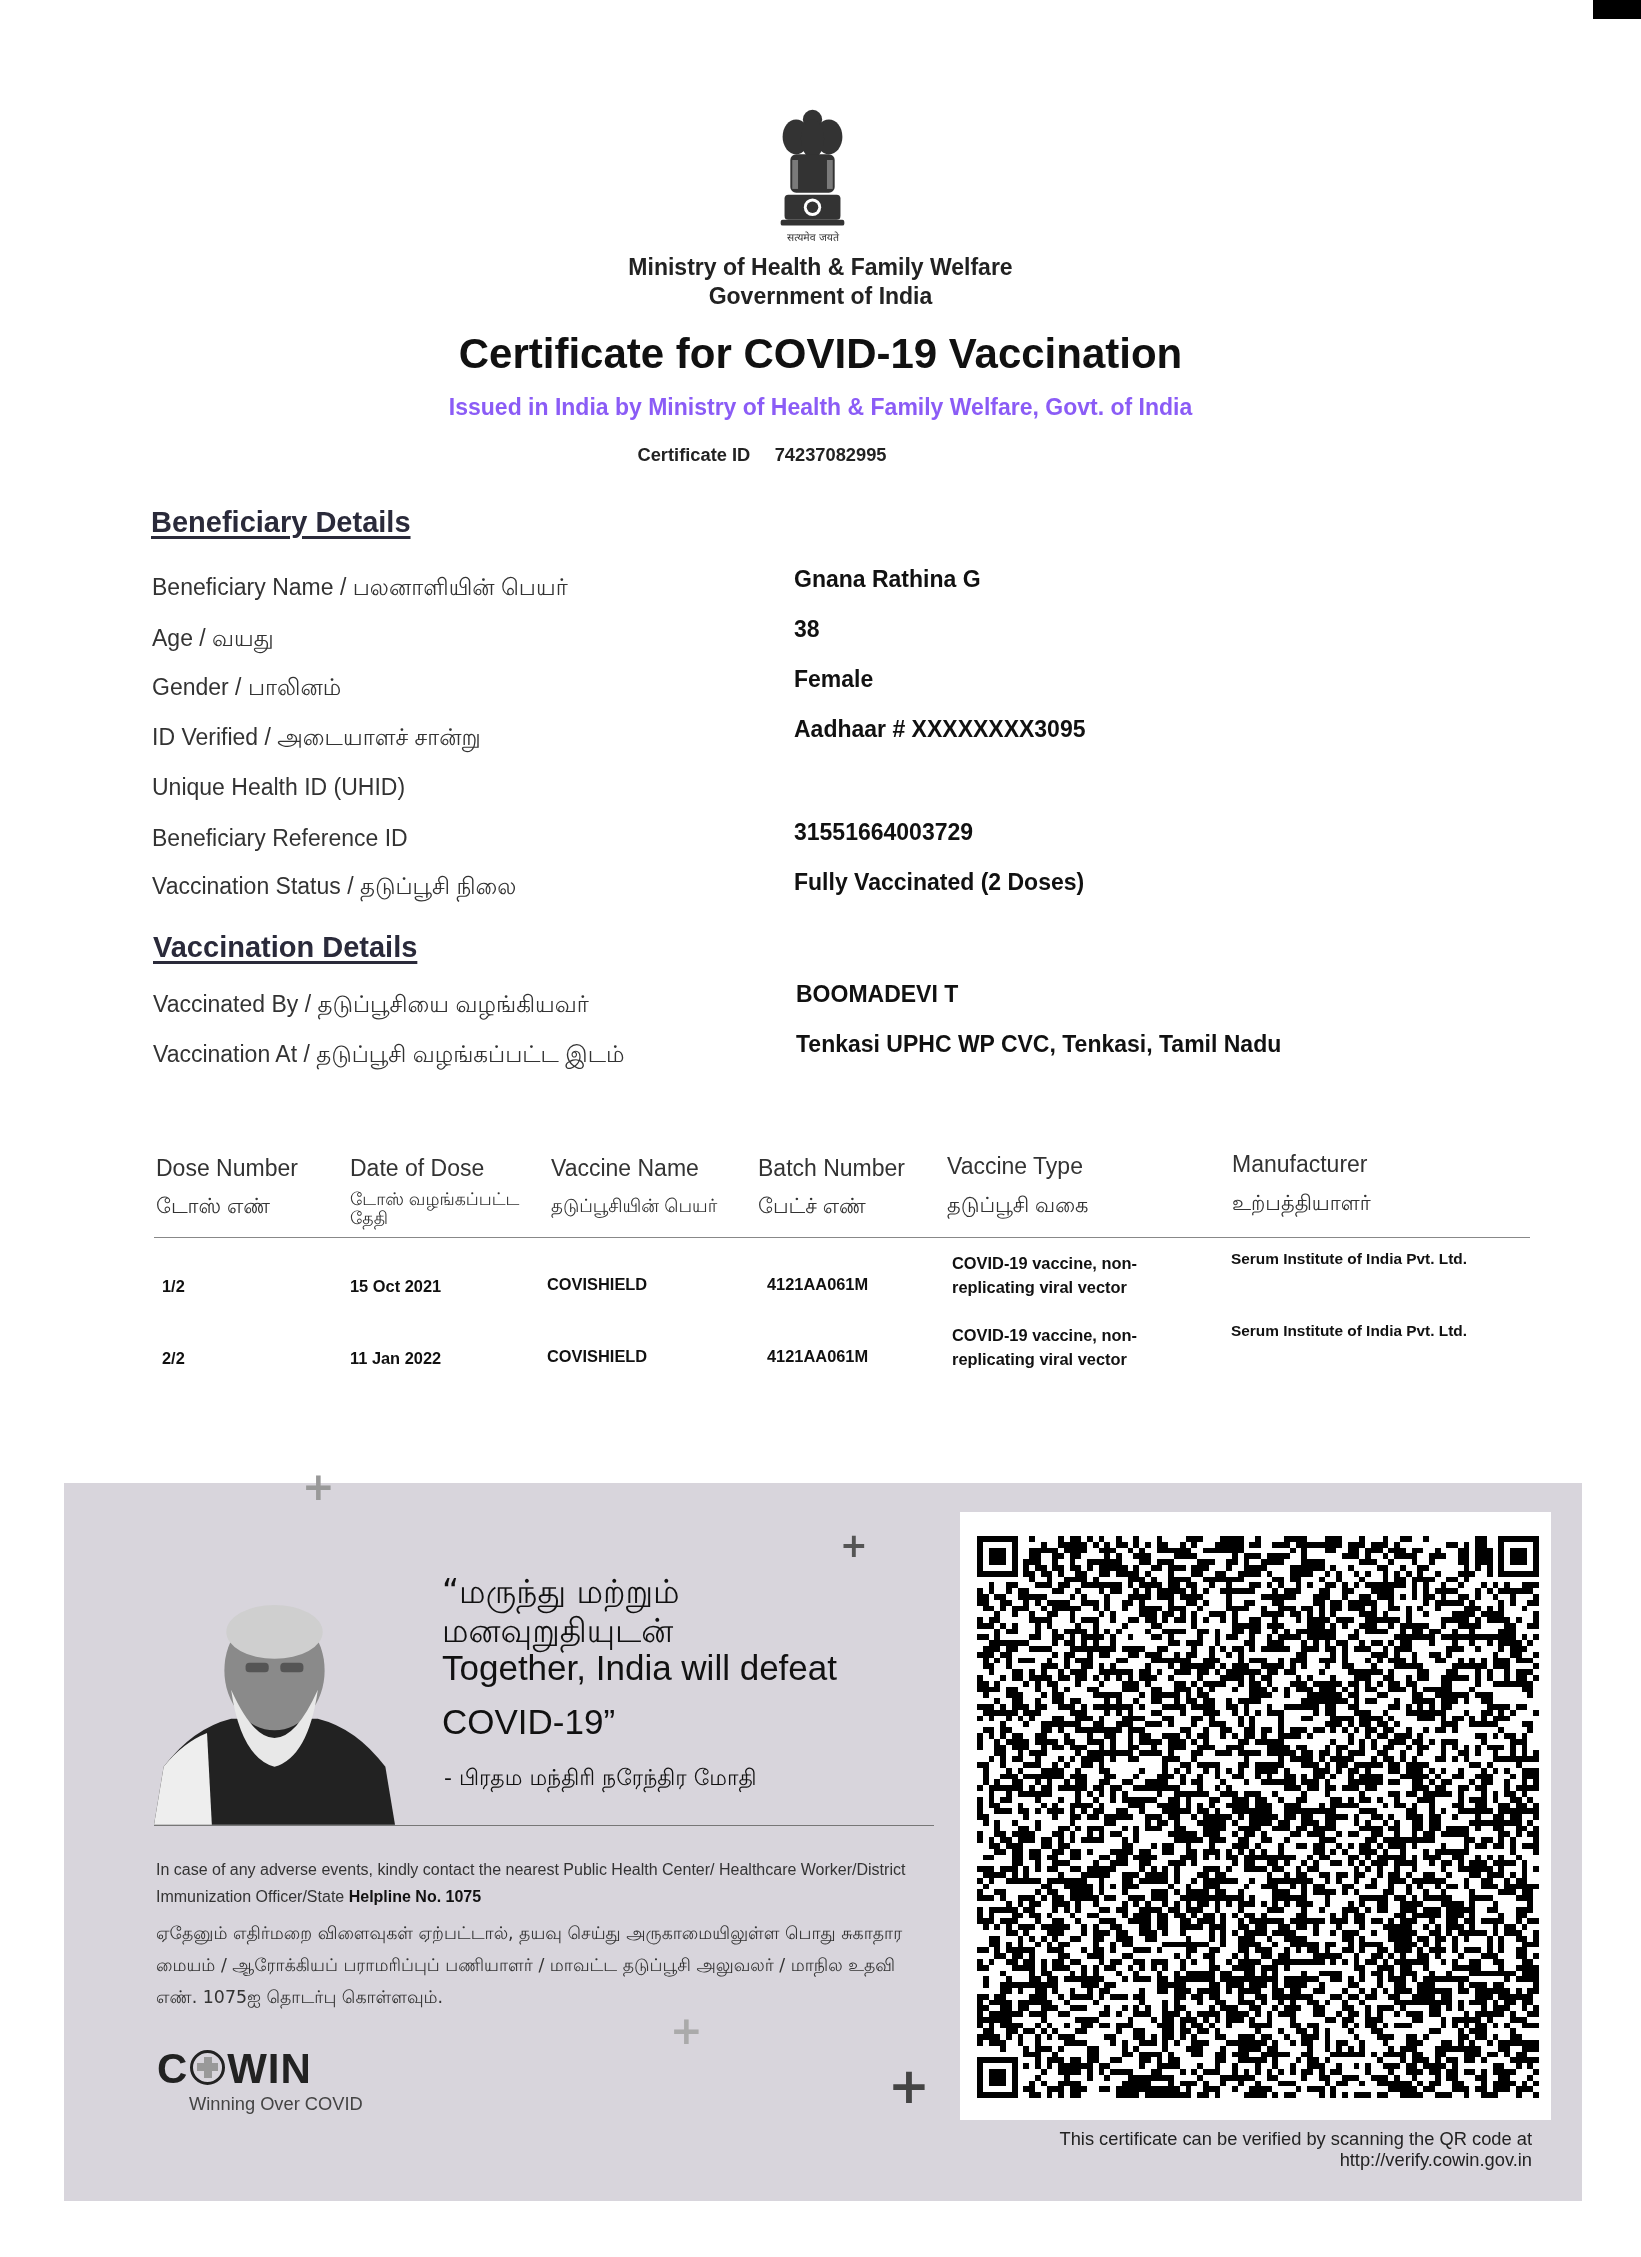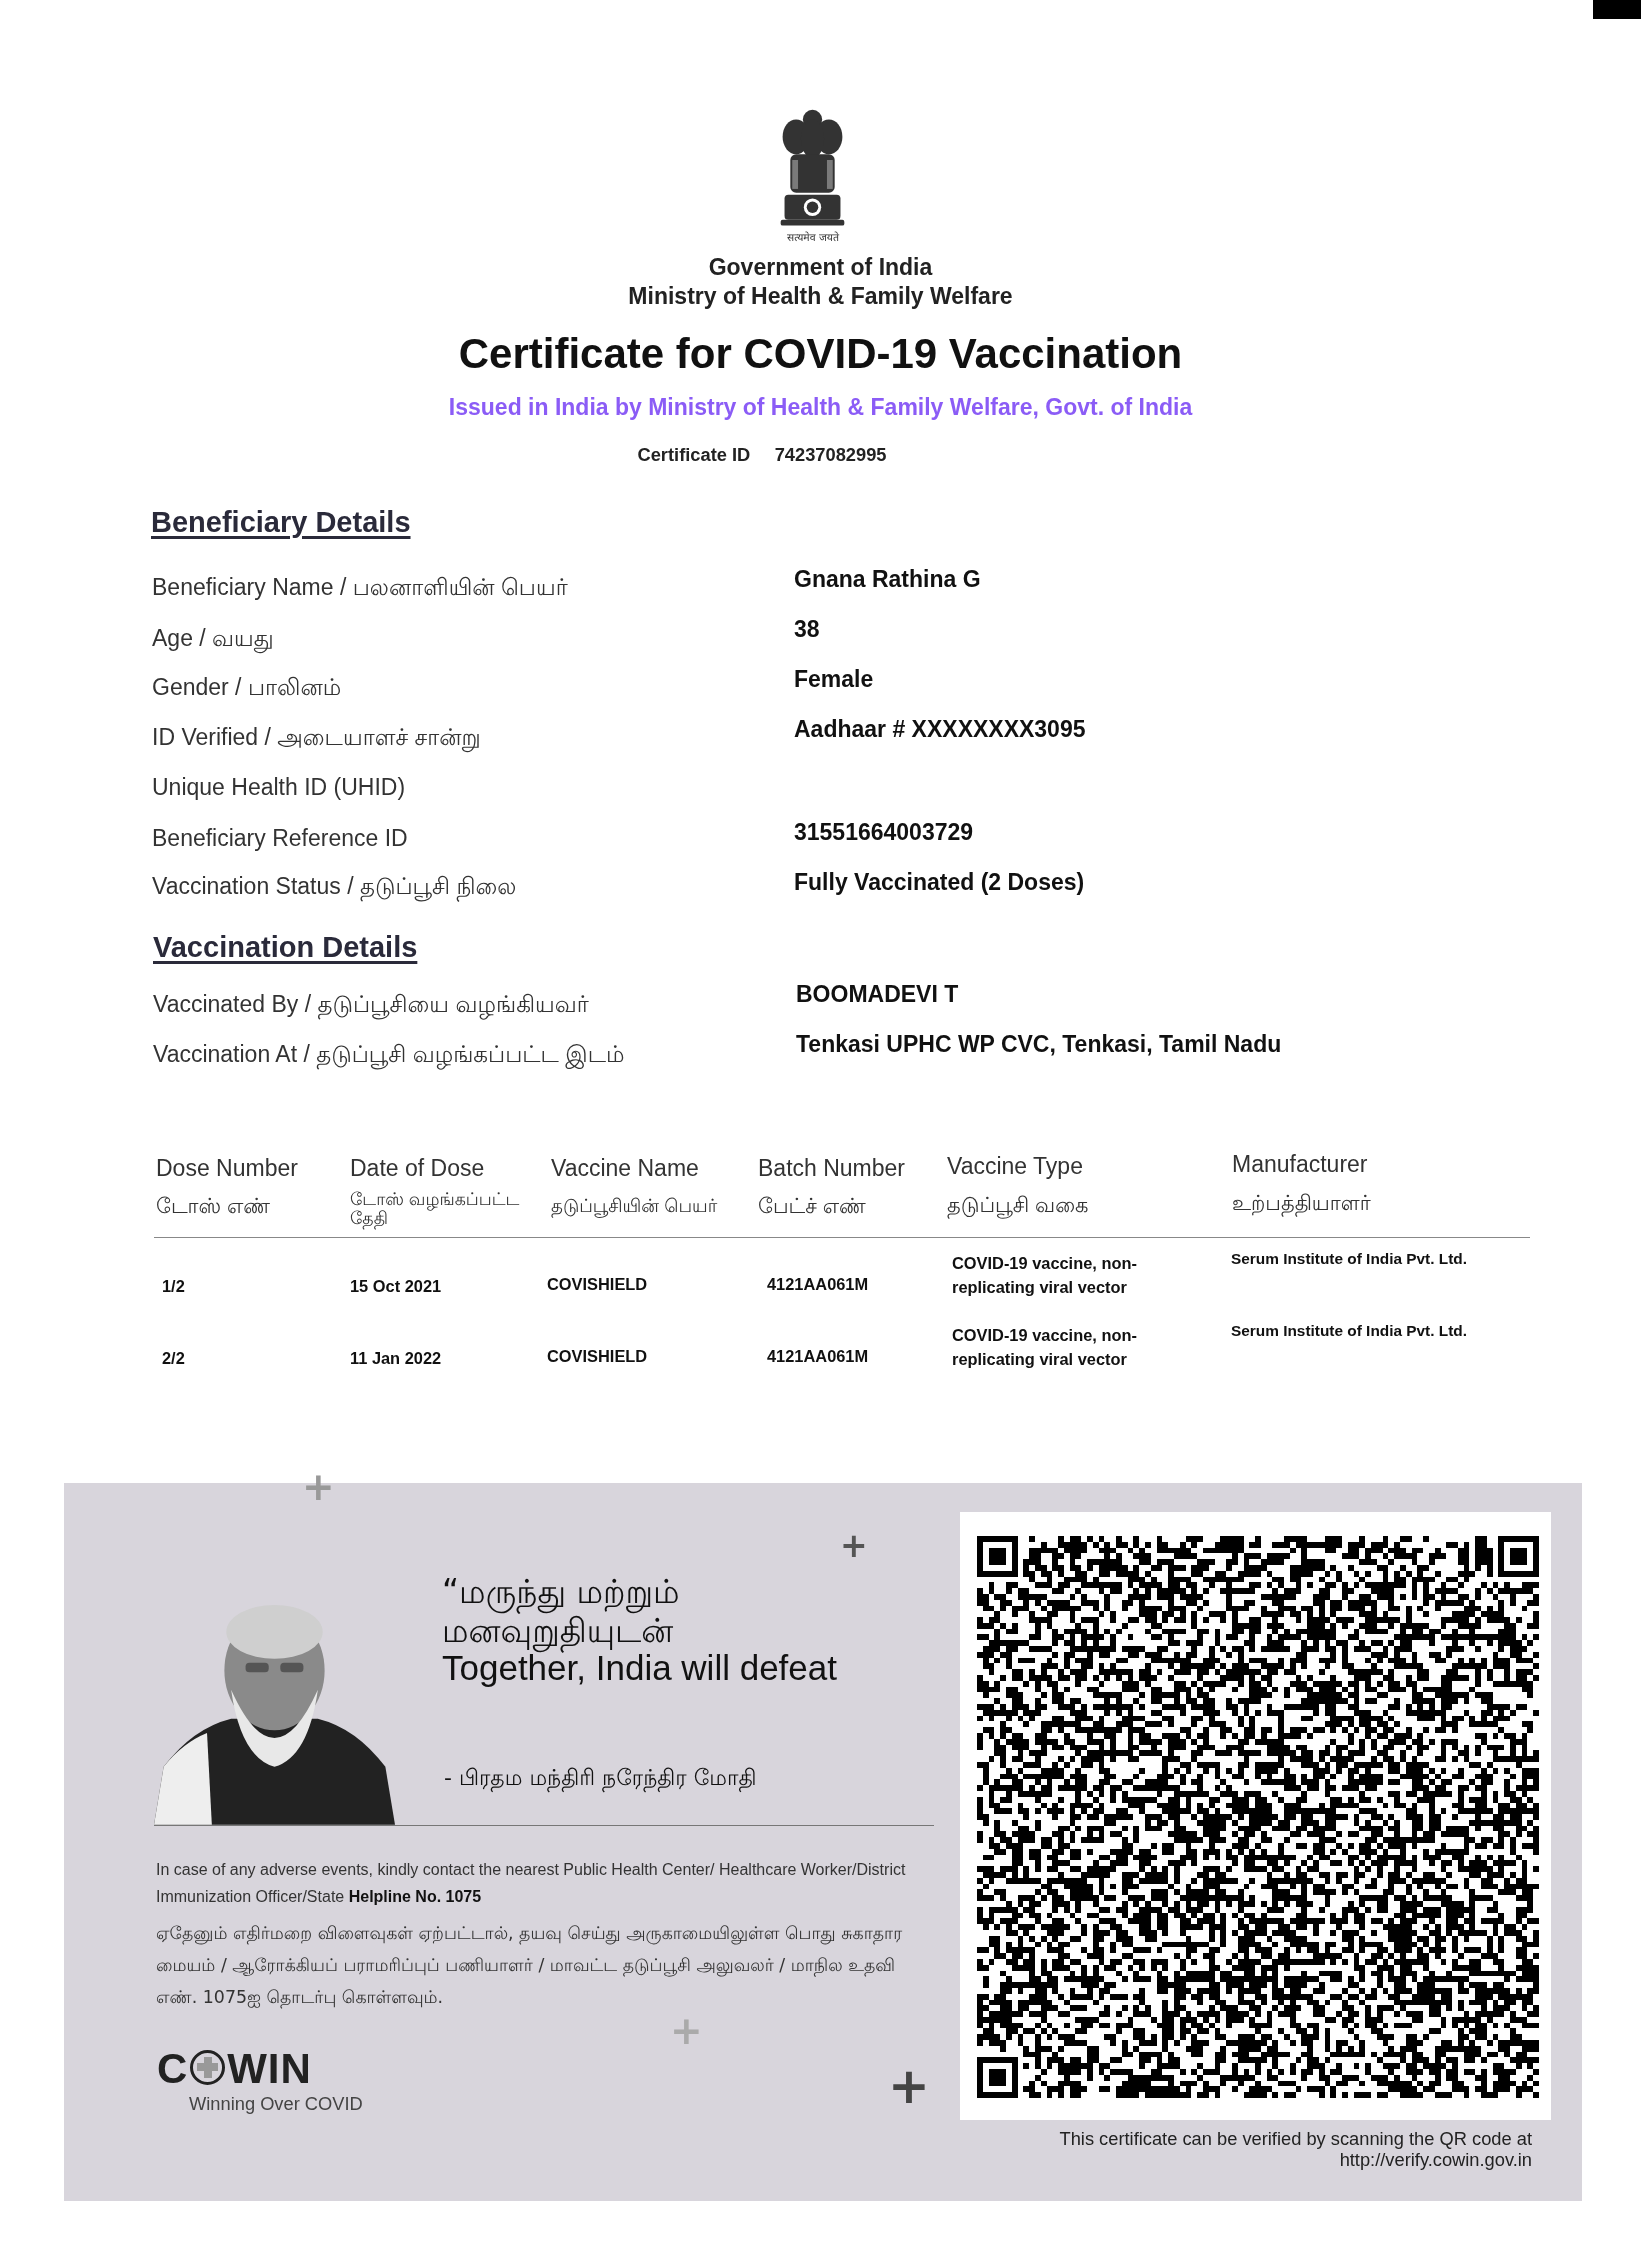--- a/index.html
+++ b/index.html
@@ -69,22 +69,22 @@
     <rect x="60" y="56" width="6" height="30" fill="#fff" opacity="0.35"></rect>
     <rect x="16" y="92" width="58" height="26" rx="4"></rect>
     <circle cx="45" cy="105" r="9" fill="#fff"></circle>
     <circle cx="45" cy="105" r="6" fill="#333"></circle>
     <rect x="12" y="118" width="66" height="6" rx="2"></rect>
   </g>
 </svg>
 <div class="abs emblem-motto">सत्यमेव जयते</div>
 
 <div class="abs ministry">
+  <div>Ministry of Health &amp; Family Welfare</div>
   <div>Government of India</div>
-  <div>Ministry of Health &amp; Family Welfare</div>
 </div>
 
 <div class="abs title">Certificate for COVID-19 Vaccination</div>
 <div class="abs issued">Issued in India by Ministry of Health &amp; Family Welfare, Govt. of India</div>
 <div class="abs cert-id">
   <span class="lbl">Certificate ID</span>
   <span>74237082995</span>
 </div>
 
 <div class="abs section-title" style="left:151px; top:506px;">Beneficiary Details</div>
@@ -177,20 +177,21 @@
   <rect x="95" y="72" width="24" height="10" rx="4" fill="#555"></rect>
   <rect x="131" y="72" width="24" height="10" rx="4" fill="#555"></rect>
 </svg>
 
 <div class="abs quote-ta">
   <div>“மருந்து மற்றும்</div>
   <div>மனவுறுதியுடன்</div>
 </div>
 <div class="abs quote-en">
   <div>Together, India will defeat</div>
+  <div>COVID-19”</div>
 </div>
 <div class="abs quote-attr">- பிரதம மந்திரி நரேந்திர மோதி</div>
 <div class="abs panel-rule"></div>
 
 <div class="abs notice-en">
   <span>In case of any adverse events, kindly contact the nearest Public Health Center/ Healthcare Worker/District Immunization Officer/State </span><b>Helpline No. 1075</b>
 </div>
 <div class="abs notice-ta">ஏதேனும் எதிர்மறை விளைவுகள் ஏற்பட்டால், தயவு செய்து அருகாமையிலுள்ள பொது சுகாதார மையம் / ஆரோக்கியப் பராமரிப்புப் பணியாளர் / மாவட்ட தடுப்பூசி அலுவலர் / மாநில உதவி எண். 1075ஐ தொடர்பு கொள்ளவும்.</div>
 
 <div class="abs cowin-logo">

